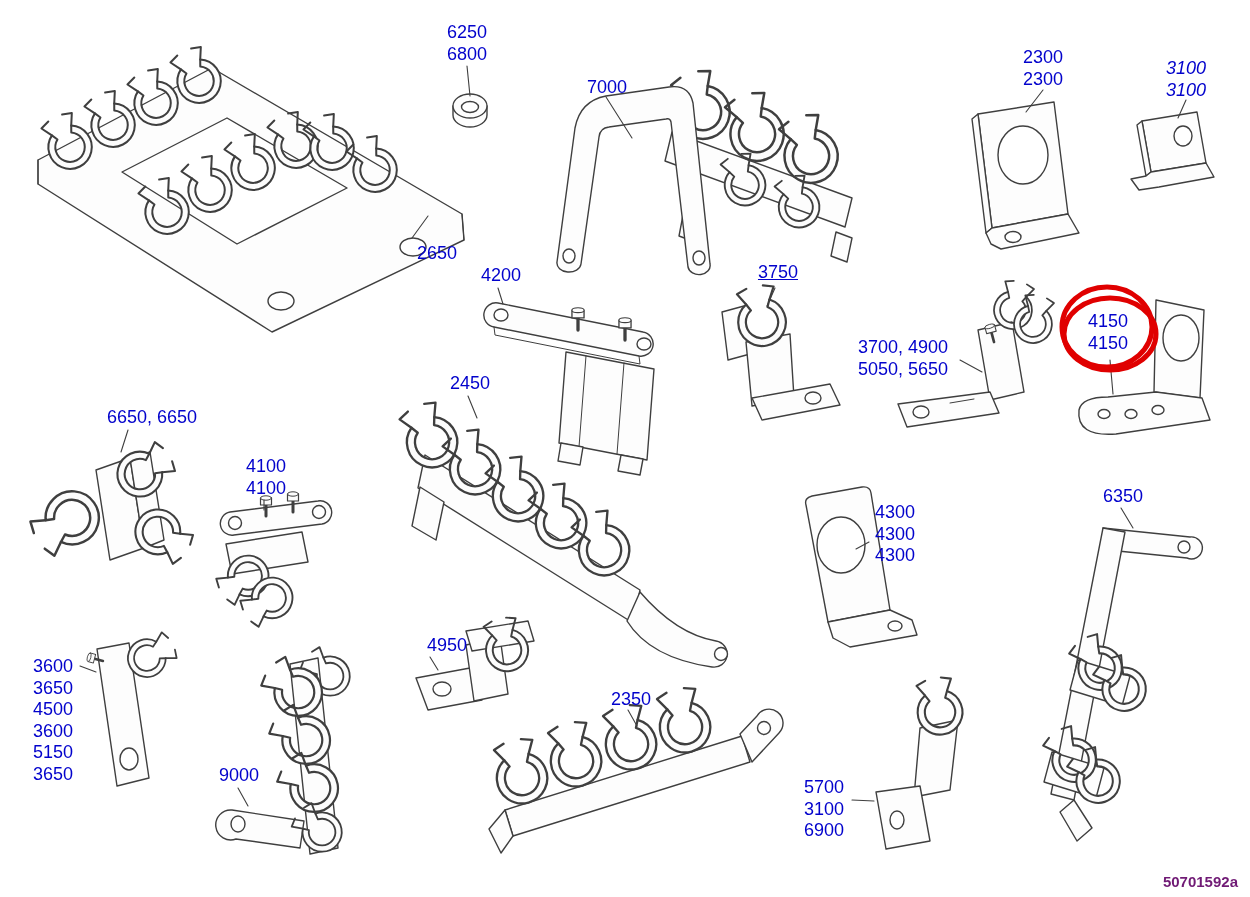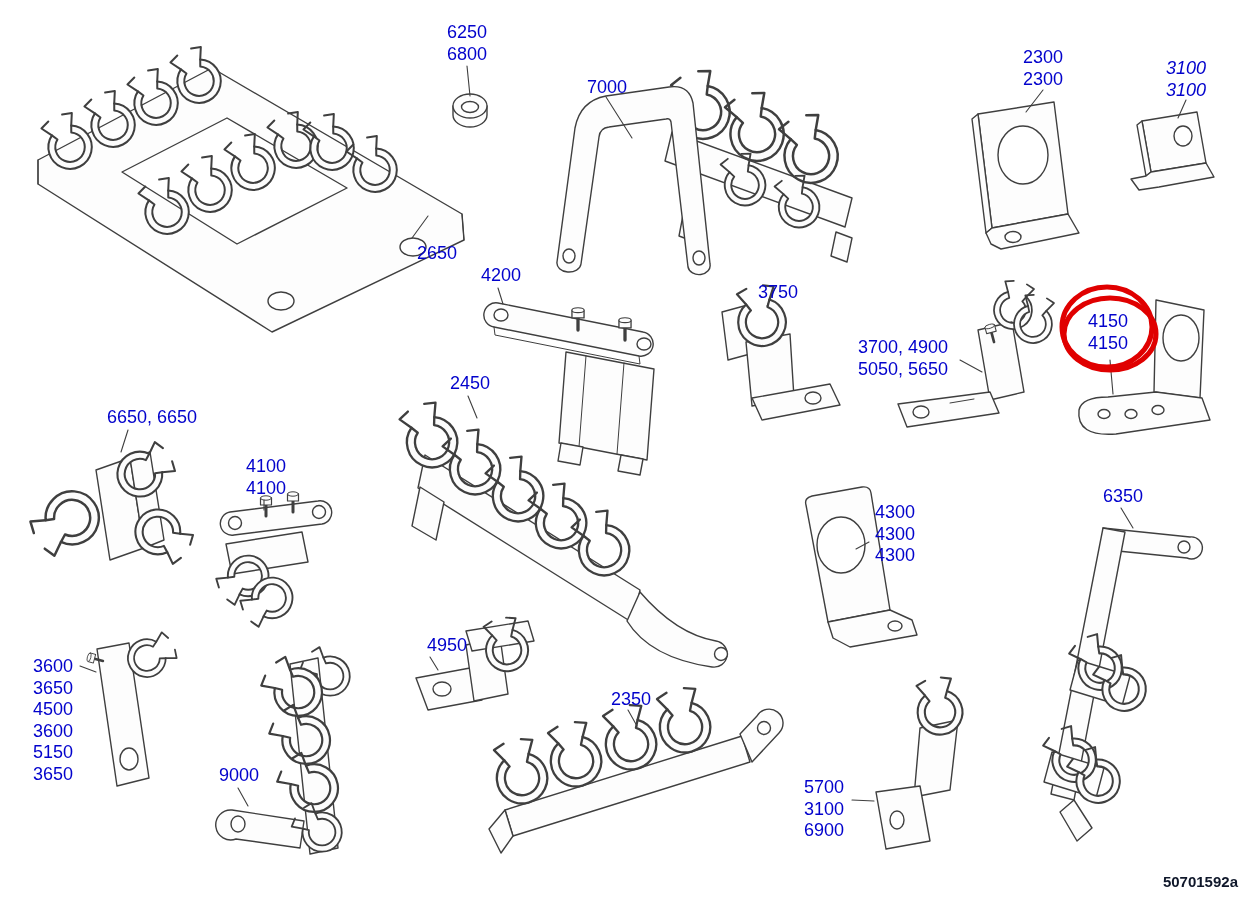--- a/index.html
+++ b/index.html
@@ -22,21 +22,21 @@
     user-select: none;
     white-space: nowrap;
     z-index: 5;
   }
   .label.left { text-align: left; }
   .doc-code {
     position: absolute;
     right: 12px; bottom: 7px;
     font-size: 15px;
     font-weight: bold;
-    color: #0f172a;
+    color: #701a75;
     z-index: 5;
   }
 </style>
 </head>
 <body>
 
 <div id="stage">
 
   <svg class="diagram" width="1250" height="897" viewBox="0 0 1250 897">
     <defs>
@@ -289,21 +289,21 @@
   </div>
 
   <div class="label" style="left:412px; top:195px; width:50px;margin-top:48px;">
     <div>2650</div>
   </div>
 
   <div class="label" style="left:476px; top:265px; width:50px;">
     <div>4200</div>
   </div>
 
-  <div class="label" style="left:753px; top:282px; width:50px;">
+  <div class="label" style="left:753px; top:262px; width:50px;text-decoration:underline;">
     <div>3750</div>
   </div>
 
   <div class="label left" style="left:858px; top:337px; width:102px;">
     <div>3700, 4900</div>
     <div>5050, 5650</div>
   </div>
 
   <div class="label" style="left:1080px; top:311px; width:56px;">
     <div>4150</div>

